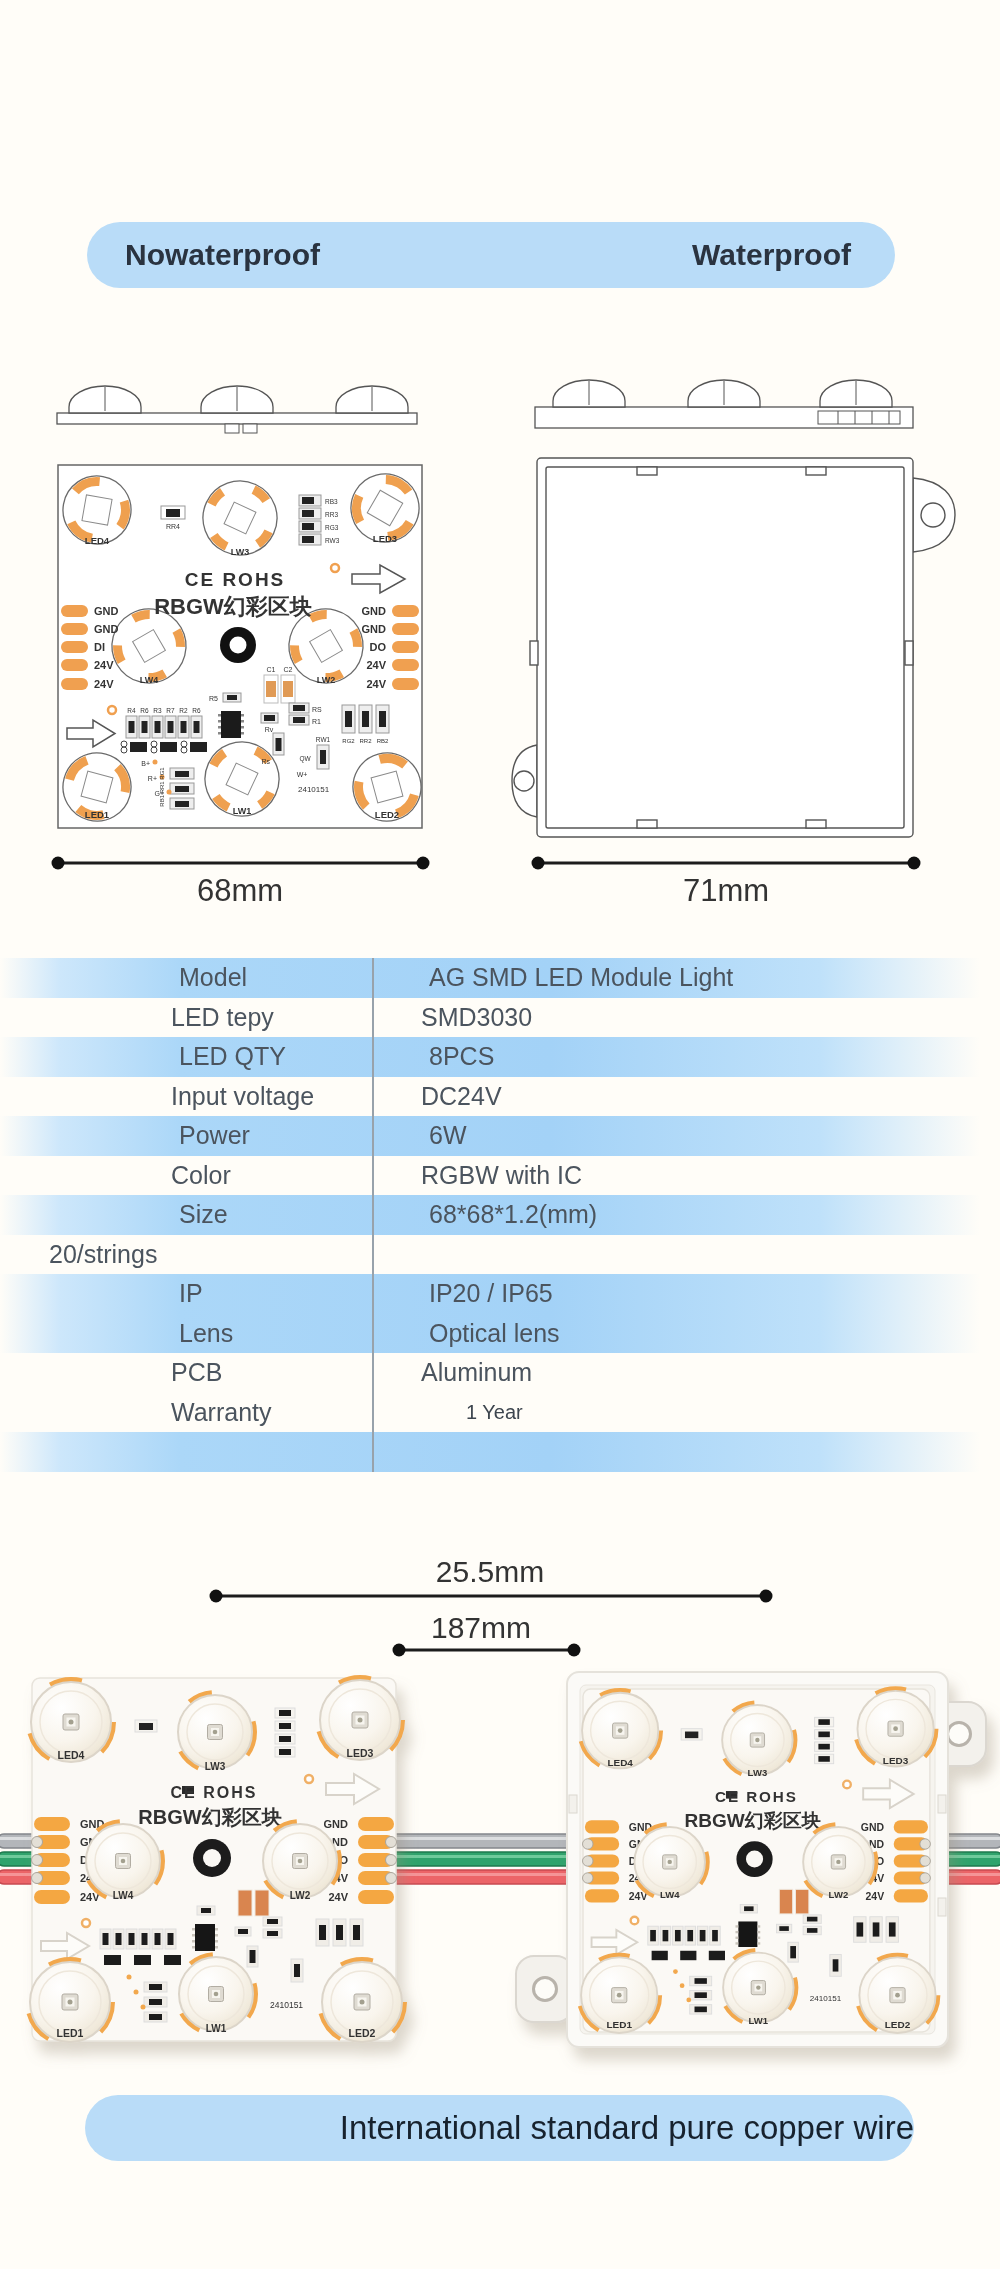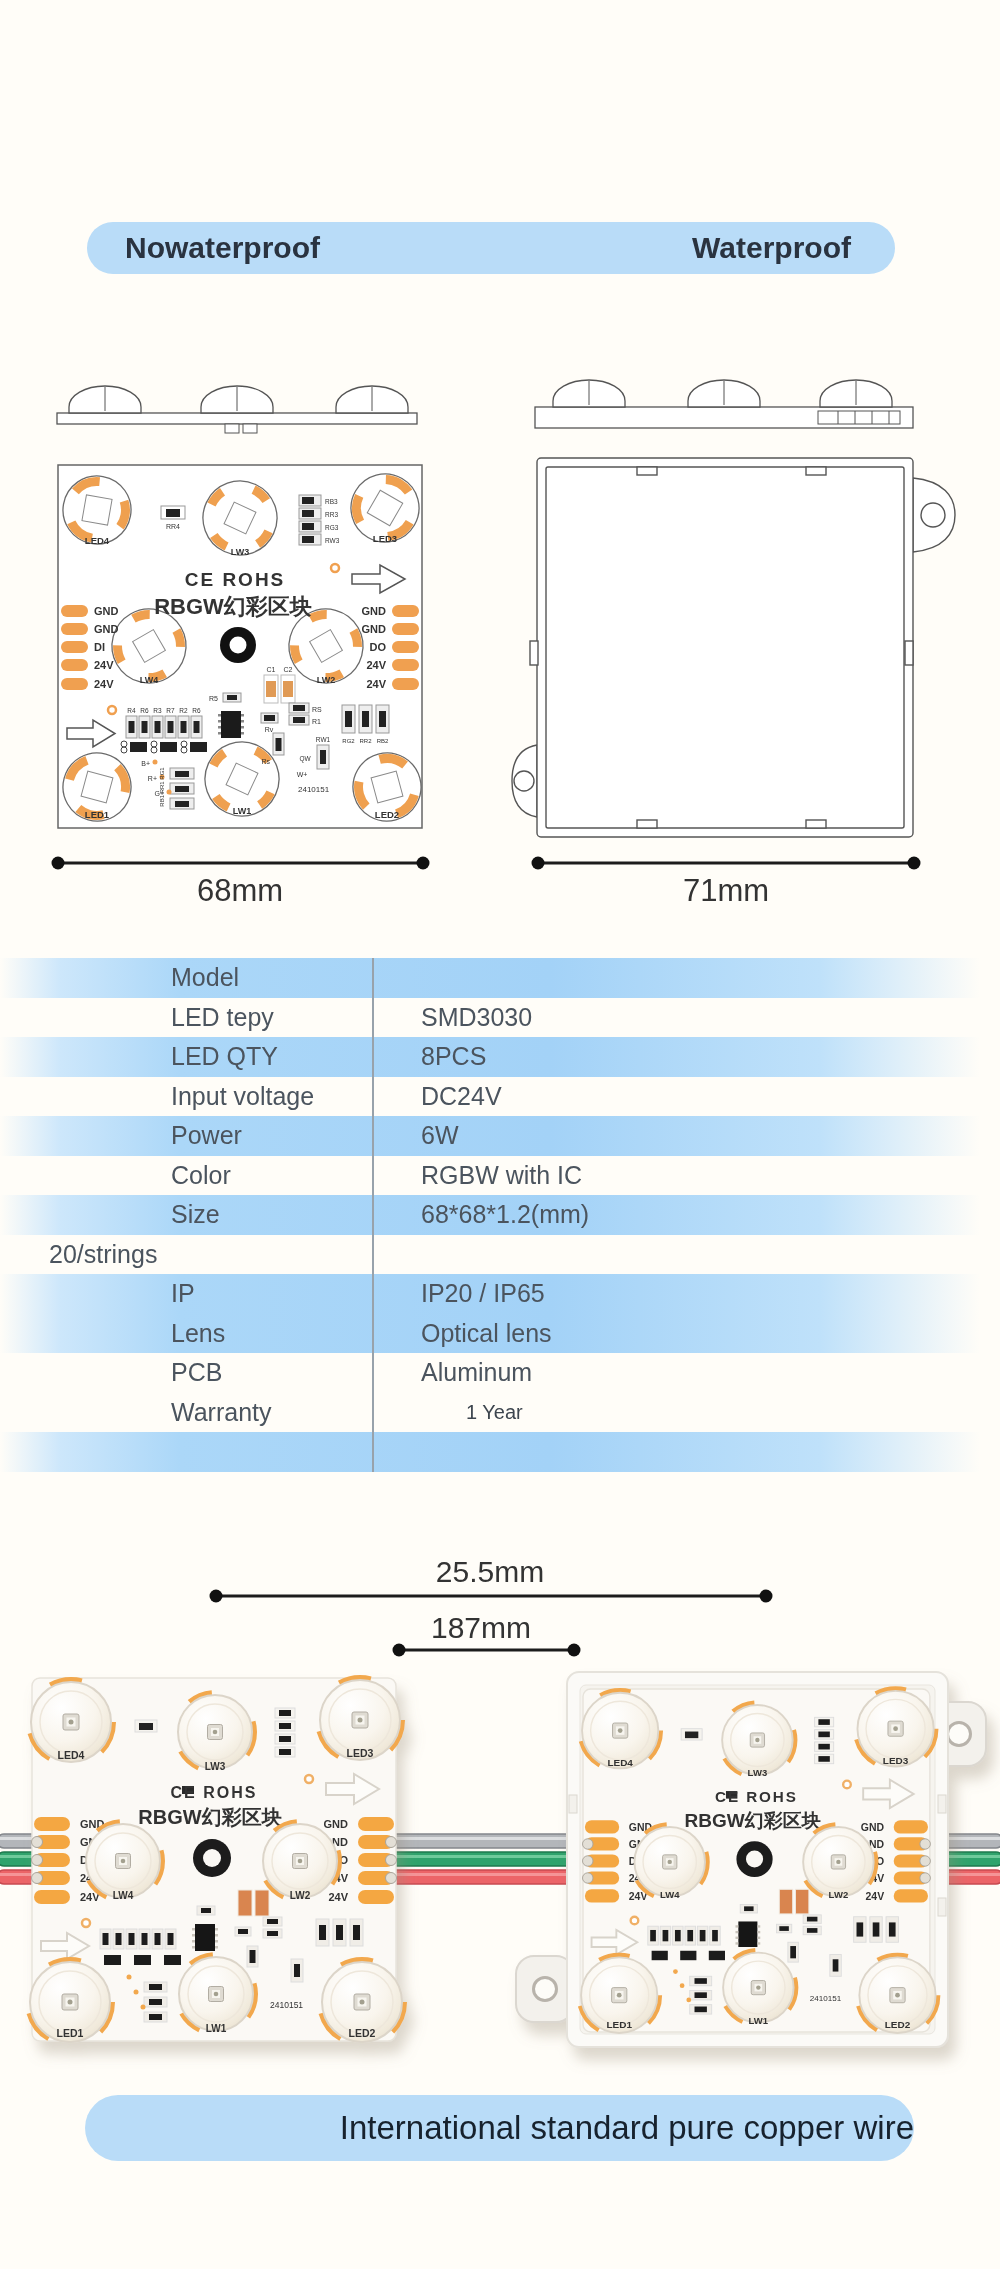--- a/index.html
+++ b/index.html
@@ -1,28 +1,28 @@
 <!DOCTYPE html>
 <html><head>
 <meta charset="utf-8">
 <style>
   html,body{margin:0;padding:0;background:#fffdf8;}
   #page{position:relative;width:1000px;height:2269px;background:#fffdf8;overflow:hidden;
         font-family:"Liberation Sans","DejaVu Sans",sans-serif;}
   .pill{position:absolute;background:#b9dcf8;border-radius:34px;display:flex;align-items:center;
         color:#2a3340;font-weight:600;}
-  #top-pill{left:87px;top:222px;width:808px;height:52px;font-size:30px;justify-content:space-between;
+  #top-pill{left:87px;top:222px;width:808px;height:66px;font-size:30px;justify-content:space-between;
         padding:0 44px 0 38px;box-sizing:border-box;}
   #bottom-pill{left:85px;top:2095px;width:829px;height:66px;font-size:33px;font-weight:500;
         justify-content:flex-end;color:#17222e;}
   svg{position:absolute;left:0;top:0;font-family:"Liberation Sans","DejaVu Sans",sans-serif;}
   .spec-table{position:absolute;left:0;top:958px;width:1000px;}
   .trow{position:relative;height:39.5px;display:flex;align-items:center;font-size:25px;color:#4b545e;}
   .trow.blue{background:linear-gradient(90deg, rgba(255,255,255,0) 0%, #cde7fb 6%, #abd7f8 18%,
-             #a3d2f7 55%, #bfe1fa 82%, rgba(255,255,255,0) 98%);}
+             #a3d2f7 55%, #bfe1fa 82%, rgba(255,255,255,0) 98%);padding-left:8px;}
   .tlabel{width:372px;padding-left:171px;box-sizing:border-box;white-space:nowrap;}
   .tvalue{padding-left:49px;white-space:nowrap;}
   .tvalue.small{font-size:20px;color:#3d454e;margin-left:45px;}
   .tdivider{position:absolute;left:372px;top:0;width:2px;height:513.5px;background:#98a2ab;}
   text{fill:#333;}
 </style>
 </head>
 <body>
 
 <div id="page">
@@ -455,20 +455,21 @@
       <rect x="938" y="1795" width="8" height="18" fill="#f3f1ec" stroke="#dbd7d0"></rect>
       <rect x="938" y="1898" width="8" height="18" fill="#f3f1ec" stroke="#dbd7d0"></rect>
       <rect x="569" y="1795" width="8" height="18" fill="#f3f1ec" stroke="#dbd7d0"></rect>
       <use href="#pcbphoto" xlink:href="#pcbphoto" transform="translate(583,1689) scale(0.953,0.945)"></use>
     </g>
   </svg>
 
   <div class="spec-table">
     <div class="trow blue">
       <div class="tlabel">Model</div>
+      <div class="tvalue">AG SMD LED Module Light</div>
     </div>
     <div class="trow">
       <div class="tlabel">LED tepy</div>
       <div class="tvalue">SMD3030</div>
     </div>
     <div class="trow blue">
       <div class="tlabel">LED QTY</div>
       <div class="tvalue">8PCS</div>
     </div>
     <div class="trow">

